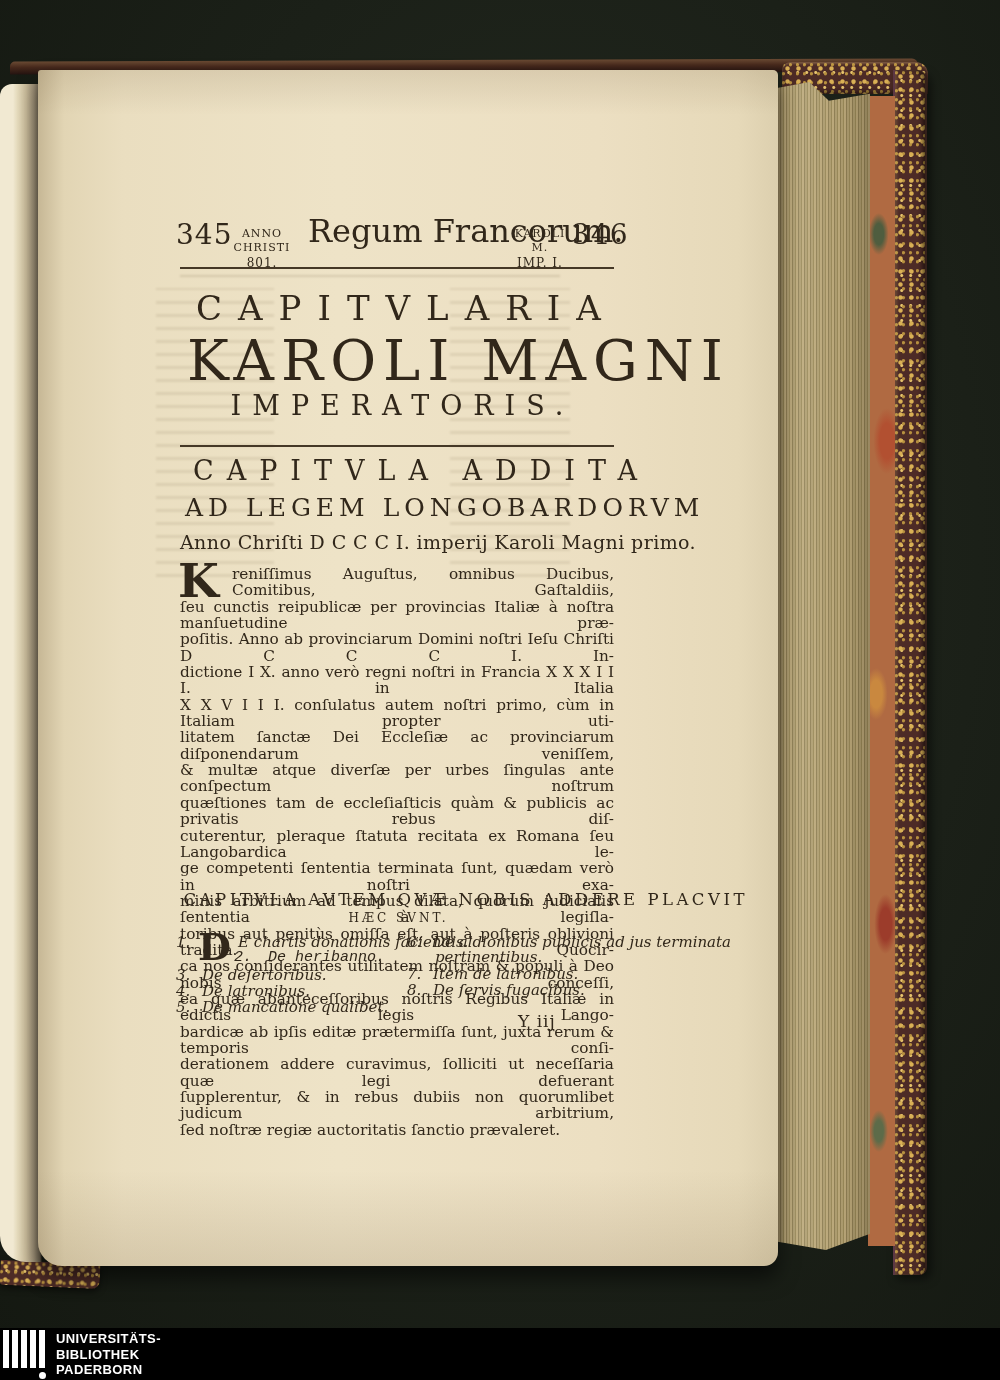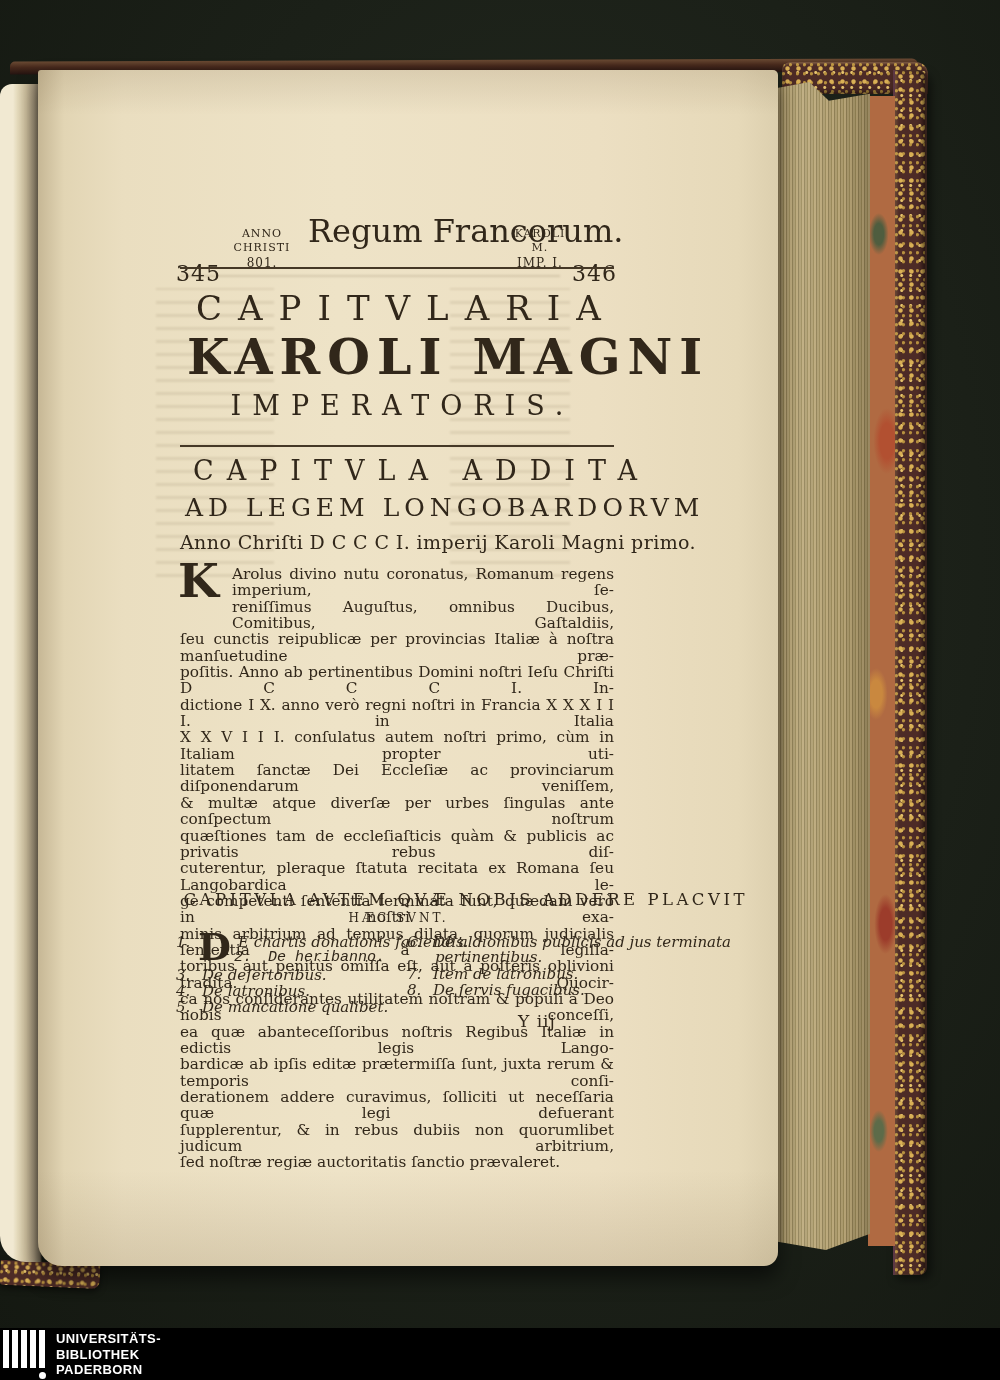--- a/index.html
+++ b/index.html
@@ -69,30 +69,30 @@
   .left-sliver{
     position:absolute;left:0;top:84px;width:42px;height:1178px;
     background:linear-gradient(90deg,#f1e9d2 0 13px,#e6dcbe 17px,#cabc9b 26px,#a2947a 34px,#6f6552 40px,rgba(30,25,15,.55) 42px);
     border-radius:12px 0 0 26px;
   }
 
   
   .ink{color:#31271a;}
   .content{position:absolute;left:52px;top:0;width:686px;height:100%;}
 
-  .pgnum{position:absolute;font-size:22px;letter-spacing:1px;margin-top:43px;}
+  .pgnum{position:absolute;font-size:28px;letter-spacing:1px;}
   .margnote{position:absolute;text-align:center;font-size:11px;letter-spacing:1px;line-height:14px;}
   .margnote .sub{font-size:12px;display:block;margin-top:1px;}
   .running{position:absolute;font-size:32px;}
 
   .rule{position:absolute;left:90px;width:434px;height:2px;background:#453826;}
 
   .cline{position:absolute;left:90px;width:434px;text-align:center;white-space:nowrap;}
   .t1{font-size:34px;letter-spacing:16px;text-indent:16px;}
-  .t2{font-size:49px;font-weight:bold;letter-spacing:7px;text-indent:7px;}
+  .t2{font-size:56px;font-weight:normal;letter-spacing:7px;text-indent:7px;}
   .t3{font-size:27px;letter-spacing:11px;text-indent:11px;}
   .s1{font-size:27px;letter-spacing:13px;text-indent:13px;}
   .s2{font-size:25px;letter-spacing:5px;text-indent:5px;}
   .s3{font-size:19px;letter-spacing:.4px;}
 
   .bodyblock{position:absolute;left:90px;top:496px;width:434px;font-size:15.3px;line-height:16.35px;}
   .bline{display:block;text-align:justify;text-align-last:justify;white-space:normal;}
   .bline.ind{margin-left:52px;}
   .bline.last{text-align-last:left;}
   .dropcap{position:absolute;left:-2px;top:-5px;font-size:47px;font-weight:bold;line-height:40px;}
@@ -160,24 +160,23 @@
       <div class="cline t3" style="top:320px;">IMPERATORIS.</div>
 
       <div class="rule" style="top:375px;"></div>
 
       <div class="cline s1" style="top:385px;">CAPITVLA ADDITA</div>
       <div class="cline s2" style="top:423px;">AD LEGEM LONGOBARDORVM</div>
       <div class="cline s3" style="top:461px;">Anno Chriſti D C C C I. imperij Karoli Magni primo.</div>
 
       <div class="bodyblock">
         <span class="dropcap">K</span>
-        <span class="bline ind">Arolus divino nutu coronatus, Romanum regens imperium, ſe-</span>
         <span class="bline ind">reniſſimus Auguſtus, omnibus Ducibus, Comitibus, Gaſtaldiis,</span>
         <span class="bline">ſeu cunctis reipublicæ per provincias Italiæ à noſtra manſuetudine præ-</span>
-        <span class="bline">poſitis. Anno ab pertinentibus Domini noſtri Ieſu Chriſti D C C C I. In-</span>
+        <span class="bline">poſitis. Anno ab provinciarum Domini noſtri Ieſu Chriſti D C C C I. In-</span>
         <span class="bline">dictione I X. anno verò regni noſtri in Francia X X X I I I. in Italia</span>
         <span class="bline">X X V I I I. conſulatus autem noſtri primo, cùm in Italiam propter uti-</span>
         <span class="bline">litatem ſanctæ Dei Eccleſiæ ac provinciarum diſponendarum veniſſem,</span>
         <span class="bline">&amp; multæ atque diverſæ per urbes ſingulas ante conſpectum noſtrum</span>
         <span class="bline">quæſtiones tam de eccleſiaſticis quàm &amp; publicis ac privatis rebus diſ-</span>
         <span class="bline">cuterentur, pleraque ſtatuta recitata ex Romana ſeu Langobardica le-</span>
         <span class="bline">ge competenti ſententia terminata ſunt, quædam verò in noſtri exa-</span>
         <span class="bline">minis arbitrium ad tempus dilata, quorum judicialis ſententia à legiſla-</span>
         <span class="bline">toribus aut penitùs omiſſa eſt, aut à poſteris oblivioni tradita. Quocir-</span>
         <span class="bline">ca nos conſiderantes utilitatem noſtram &amp; populi à Deo nobis conceſſi,</span>

